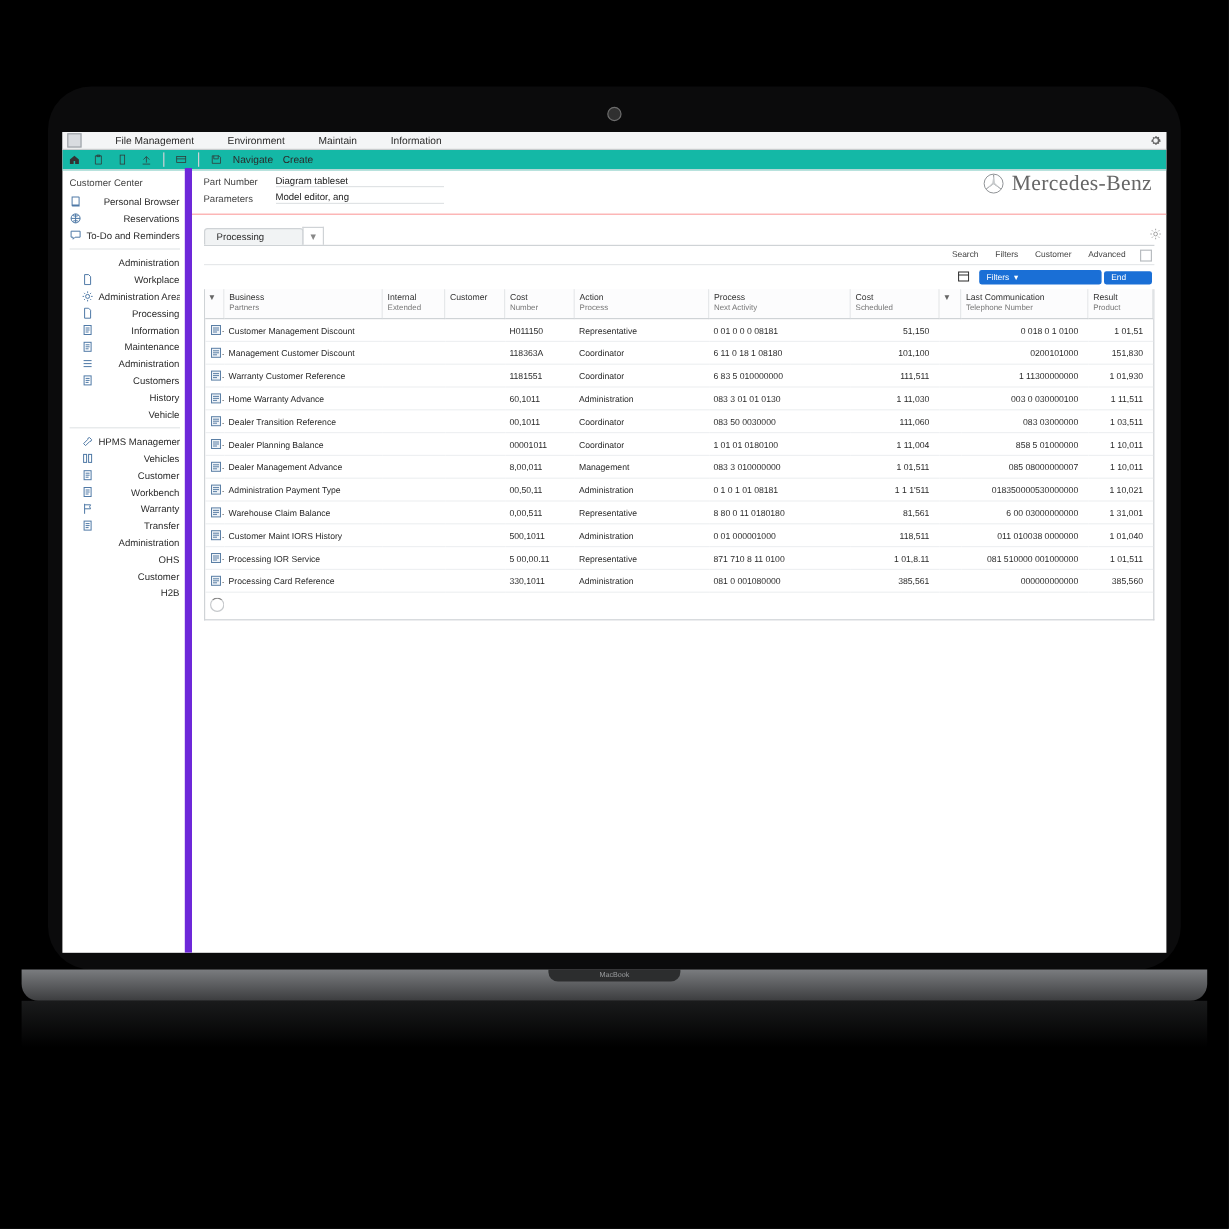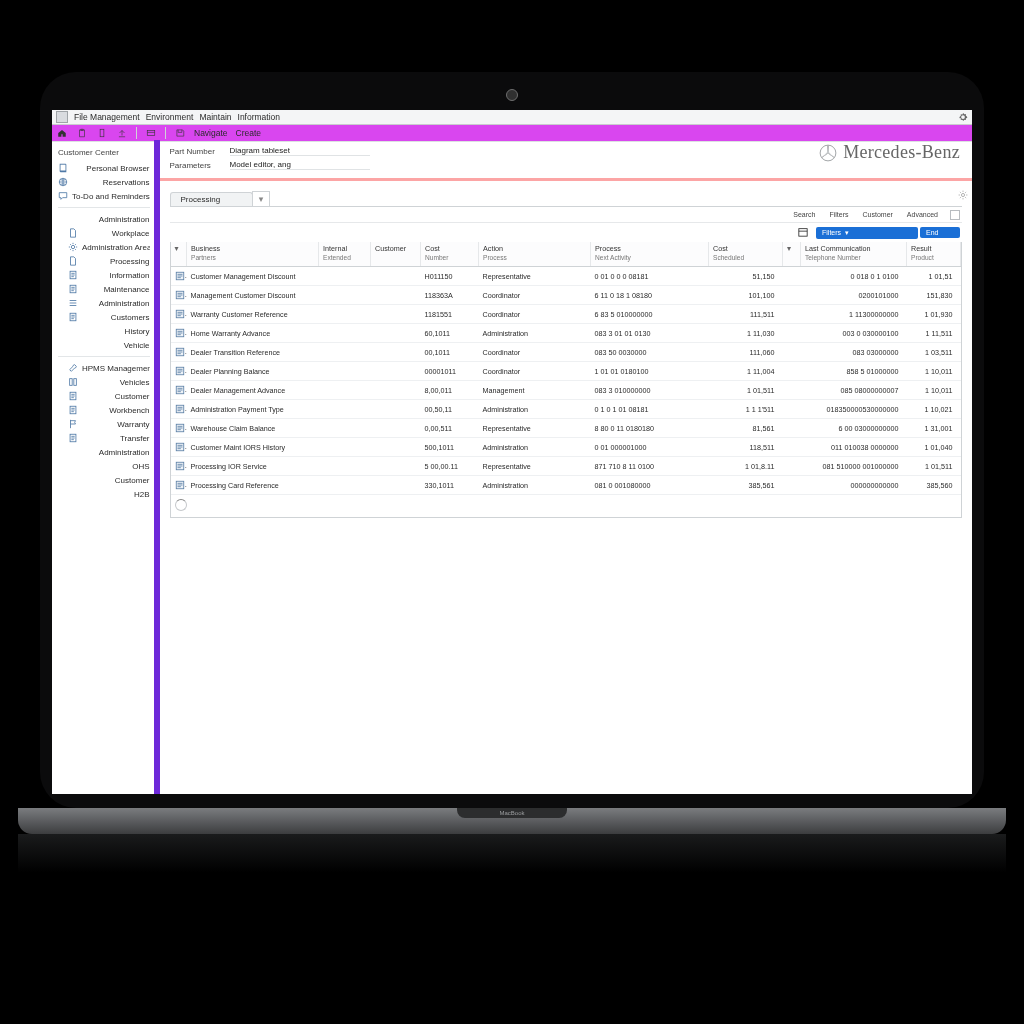--- a/index.html
+++ b/index.html
@@ -33,28 +33,28 @@
   }
   .laptop-kb {
     position:absolute; left:-22px; top:762px; width:988px; height:48px;
     background:linear-gradient(#1a1b1c,#000 80%);
   }
 
   
   .app { position:absolute; inset:0; font-size:8.5px; color:#2a2a2a; }
   .menubar {
     height:14px; background:#f4f5f6; border-bottom:1px solid #c9ccce;
-    display:flex; align-items:center; padding:0 4px; gap:6px;
+    display:flex; align-items:center; padding:0 4px; gap:28px;
   }
   .menubar .app-icon { width:10px; height:10px; background:#d9dce0; border:1px solid #9fa4a8; }
   .menubar span { white-space:nowrap; }
   .settings-icon { margin-left:auto; width:10px; height:10px; color:#666; }
 
   .toolbar {
-    height:16px; background:#d946ef; border-bottom:1px solid #dde0e2;
+    height:16px; background:#14b8a6; border-bottom:1px solid #dde0e2;
     display:flex; align-items:center; padding:0 4px; gap:8px;
   }
   .tbtn { width:12px; height:12px; display:flex; align-items:center; justify-content:center; color:#333; }
   .tbtn svg { width:10px; height:10px; }
   .divider { width:1px; height:12px; background:#cfd3d6; }
 
   
   .body { position:absolute; top:30px; bottom:0; left:0; right:0; display:flex; }
   .sidebar { width:132px; border-right:6px solid #6d28d9; padding:4px 4px 4px 6px; overflow:hidden; }
   .side-title { font-size:8px; color:#444; margin:4px 0 4px 0; white-space:nowrap; overflow:hidden; text-overflow:ellipsis; }
@@ -64,21 +64,21 @@
   }
   .side-item-sub  { padding-left:10px; }
   .side-item-sub2 { padding-left:20px; }
   .side-sep { height:1px; background:#e3e6e8; margin:4px 0; }
   .nic { width:10px; height:10px; flex:0 0 10px; color:#4f79a6; }
   .nic svg { width:10px; height:10px; display:block; }
 
   .main { flex:1; display:flex; flex-direction:column; position:relative; }
 
   
-  .header-zone { padding:4px 8px 6px 10px; border-bottom:3px solid #fca5a5; position:relative; }
+  .header-zone { padding:4px 8px 6px 10px; border-bottom:1px solid #fca5a5; position:relative; }
   .hdr-row { display:flex; align-items:center; height:14px; gap:6px; }
   .hdr-label { width:54px; font-size:8px; color:#444; }
   .hdr-val   { font-size:8px; color:#222; min-width:140px; border-bottom:1px solid #e0e3e5; }
   .chkbox { width:8px; height:8px; border:1px solid #8b8f93; }
 
   .brand {
     position:absolute; right:12px; top:2px; display:flex; align-items:center; gap:6px;
     color:#666; font-family:"Times New Roman", serif; font-size:18px; letter-spacing:0.3px;
   }
   .brand svg { width:18px; height:18px; }

